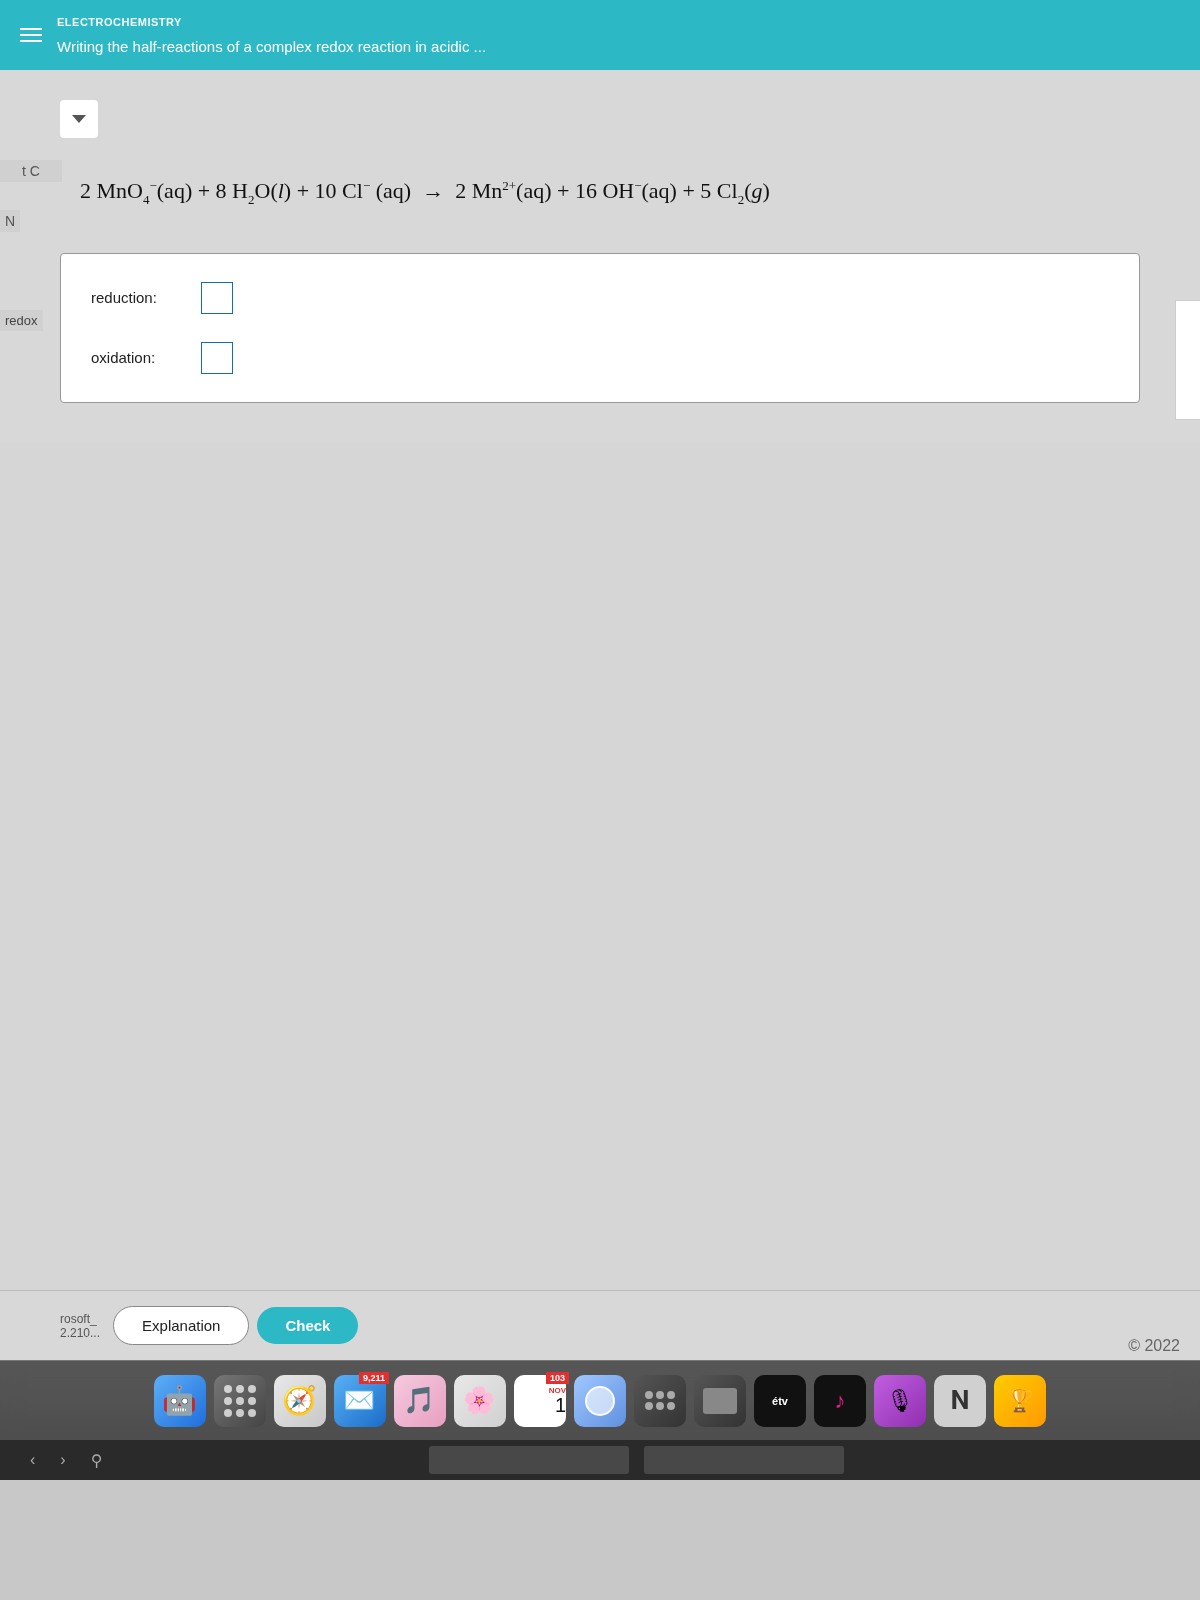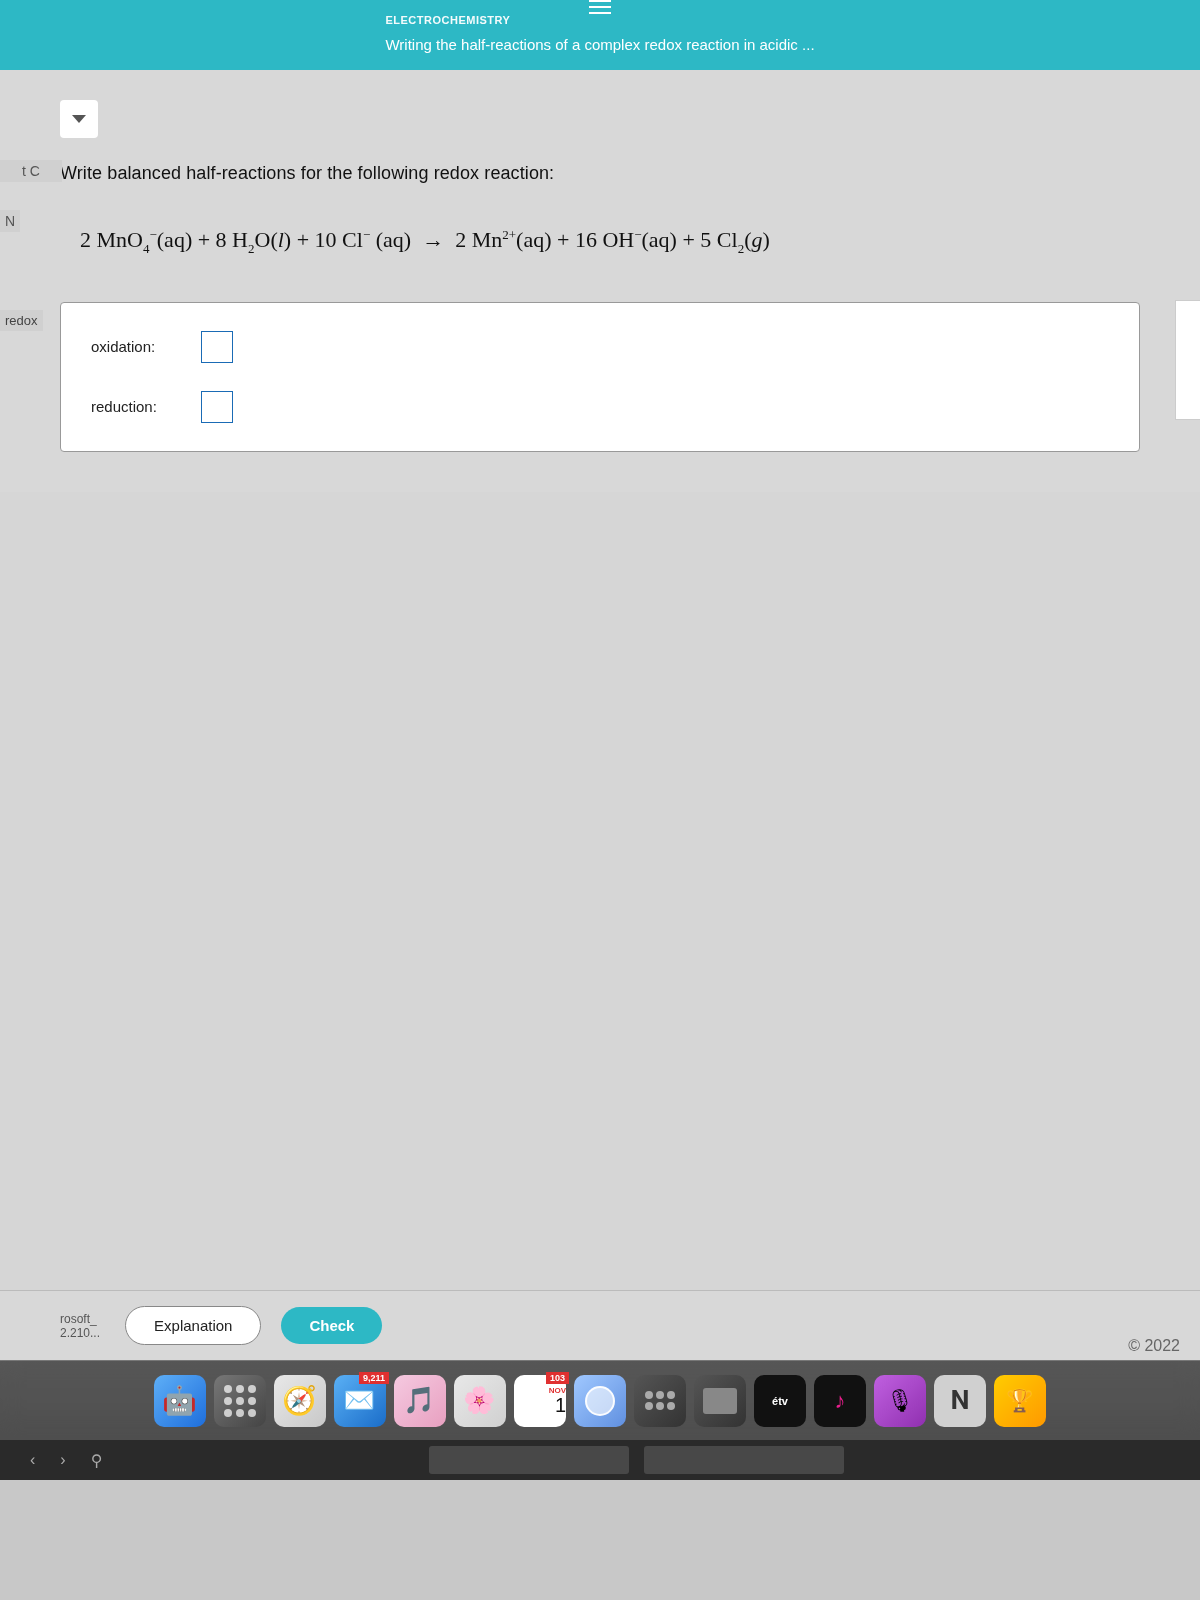--- a/index.html
+++ b/index.html
@@ -23,21 +23,21 @@
     }
 
     
     .header-bar {
       width: 100%;
       height: 70px;
       background: #2db8c5;
       display: flex;
       align-items: center;
       padding: 0 20px;
-      flex-direction: column;
+      gap: 15px;
     }
 
     .hamburger-icon {
       display: flex;
       flex-direction: column;
       gap: 4px;
       cursor: pointer;
     }
 
     .hamburger-icon span {
@@ -212,21 +212,21 @@
     .bottom-bar {
       position: absolute;
       bottom: 120px;
       left: 0;
       right: 0;
       height: 70px;
       background: #d8d8d8;
       display: flex;
       align-items: center;
       padding: 0 60px;
-      gap: 20px;
+      gap: 8px;
       border-top: 1px solid #bbb;
     }
 
     .btn-explanation {
       padding: 10px 28px;
       background: white;
       border: 1.5px solid #888;
       border-radius: 25px;
       font-size: 15px;
       color: #222;
@@ -425,39 +425,38 @@
       <div class="header-title">Writing the half-reactions of a complex redox reaction in acidic ...</div>
     </div>
   </div>
 
   <div class="content-area">
 
     <button class="chevron-btn">
       <div class="chevron-down"></div>
     </button>
 
-    <div class="problem-statement">Write balanced half-reactions for the following redox reaction:</div>
 
     <div class="equation-area">
       <div class="equation">
         <span>
           2 MnO<sub>4</sub><sup>−</sup>(aq) + 8 H<sub>2</sub>O(<i>l</i>) + 10 Cl<sup>−</sup> (aq)&nbsp;&nbsp;→&nbsp;&nbsp;2 Mn<sup>2+</sup>(aq) + 16 OH<sup>−</sup>(aq) + 5 Cl<sub>2</sub>(<i>g</i>)
         </span>
       </div>
     </div>
 
     <div class="answer-box">
 
       <div class="half-reaction-row">
+        <span class="reaction-label">reduction:</span>
+        <div class="reaction-input-box"></div>
+      </div>
+
+      <div class="half-reaction-row">
         <span class="reaction-label">oxidation:</span>
-        <div class="reaction-input-box"></div>
-      </div>
-
-      <div class="half-reaction-row">
-        <span class="reaction-label">reduction:</span>
         <div class="reaction-input-box"></div>
       </div>
     </div>
   </div>
 
   <div class="right-box"></div>
 
   <div class="side-label-cr">t C</div>
   <div class="side-label-n">N</div>
   <div class="side-label-soft">redox</div>

